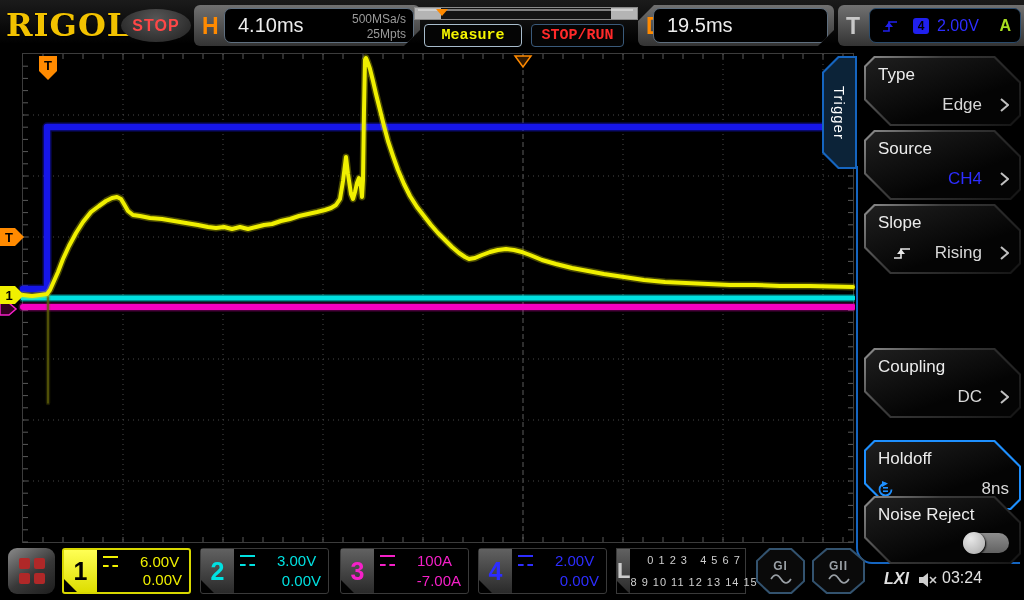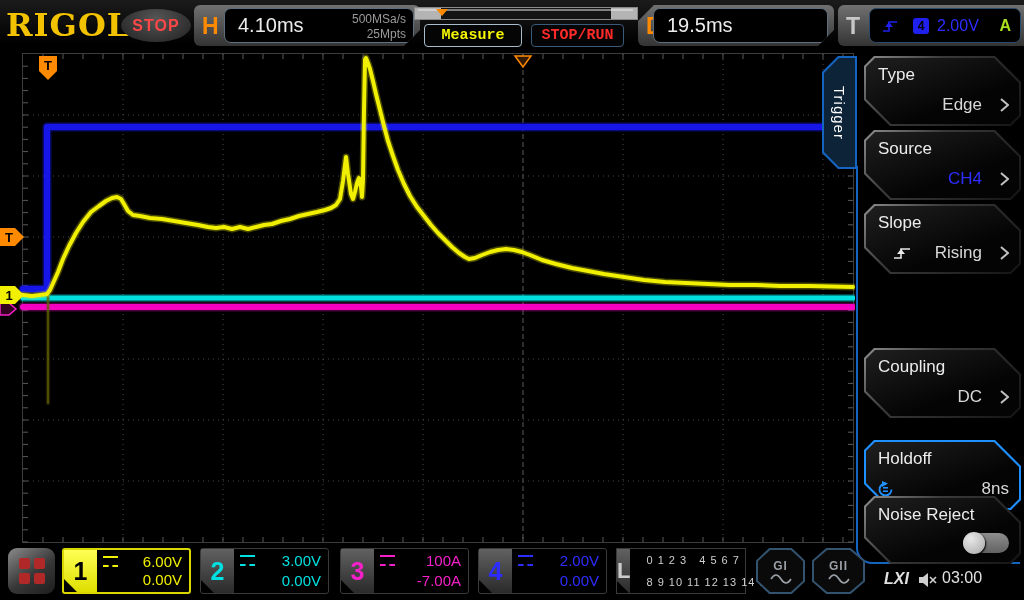--- a/index.html
+++ b/index.html
@@ -74,29 +74,29 @@
   #menu-btn .grid{display:grid;grid-template-columns:11px 11px;grid-gap:4px;}
   #menu-btn .sq{width:11px;height:11px;background:#b02828;border-radius:2px;}
   .chblock{position:absolute;top:548px;height:46px;display:flex;box-sizing:border-box;
         border:1px solid #3a3a3a;border-radius:3px;background:#000;}
   .chblock.selected{border:2px solid #d8d800;}
   .chtab{width:33px;display:flex;align-items:center;justify-content:center;font-weight:bold;font-size:25px;
         background:linear-gradient(180deg,#616161,#2a2a2a);
         clip-path:polygon(0 0,100% 0,100% 100%,13px 100%,0 calc(100% - 13px));}
   .chtab.ch1{background:linear-gradient(180deg,#ffff55,#dede00);color:#000;}
   .chvals{flex:1;padding:3px 7px 4px 6px;display:flex;flex-direction:column;justify-content:space-between;font-size:15px;}
-  .chrow1{display:flex;align-items:center;gap:5px;justify-content:space-between;}
+  .chrow1{display:flex;align-items:center;gap:22px;}
   .chrow2{text-align:right;}
   .dcicon{display:inline-block;width:15px;height:7px;border-top:2px solid;border-bottom:2px dashed;}
   #la-block{left:616px;top:548px;width:130px;height:46px;border:1px solid #3a3a3a;display:flex;box-sizing:border-box;background:#000;}
   #la-tab{width:28px;display:flex;align-items:center;justify-content:center;font-weight:bold;font-size:22px;color:#ccc;
         background:linear-gradient(180deg,#616161,#2a2a2a);
         clip-path:polygon(0 0,100% 0,100% 100%,12px 100%,0 calc(100% - 12px));}
-  #la-rows{flex:1;padding:5px 16px;display:flex;flex-direction:column;justify-content:space-between;
-        font-size:11px;color:#cfcfcf;white-space:pre;letter-spacing:1px;}
+  #la-rows{flex:1;padding:5px 0;display:flex;flex-direction:column;justify-content:space-between;
+        font-size:11px;color:#cfcfcf;white-space:pre;letter-spacing:1px;text-align:center;}
   .genbtn{position:absolute;top:548px;height:46px;background:#33536f;
         clip-path:polygon(27% 0,73% 0,100% 27%,100% 73%,73% 100%,27% 100%,0 73%,0 27%);}
   .genbtn .inner{position:absolute;inset:2px;background:#0a0a0a;
         clip-path:polygon(27% 0,73% 0,100% 27%,100% 73%,73% 100%,27% 100%,0 73%,0 27%);
         display:flex;flex-direction:column;align-items:center;justify-content:center;gap:1px;}
   .genbtn .glabel{font-size:12px;font-weight:bold;color:#9aa0a6;letter-spacing:1px;}
   #gen1{left:756px;width:49px;}
   #gen2{left:812px;width:53px;}
   #lxi{left:884px;top:570px;font-style:italic;font-weight:bold;font-size:16px;color:#e0e0e0;}
   #speaker{left:918px;top:572px;}
@@ -515,15 +515,15 @@
         </svg>
     </div>
   </div>
 
   <span id="lxi" class="abs">LXI</span>
   <svg id="speaker" class="abs" width="20" height="16">
     <polygon points="1,5 5,5 10,1 10,15 5,11 1,11" fill="#cfcfcf"></polygon>
     <line x1="12" y1="5" x2="18" y2="11" stroke="#cfcfcf" stroke-width="1.6"></line>
     <line x1="18" y1="5" x2="12" y2="11" stroke="#cfcfcf" stroke-width="1.6"></line>
   </svg>
-  <span id="clock" class="abs">03:00</span>
+  <span id="clock" class="abs">03:24</span>
 
 </div>
 
 </body></html>

